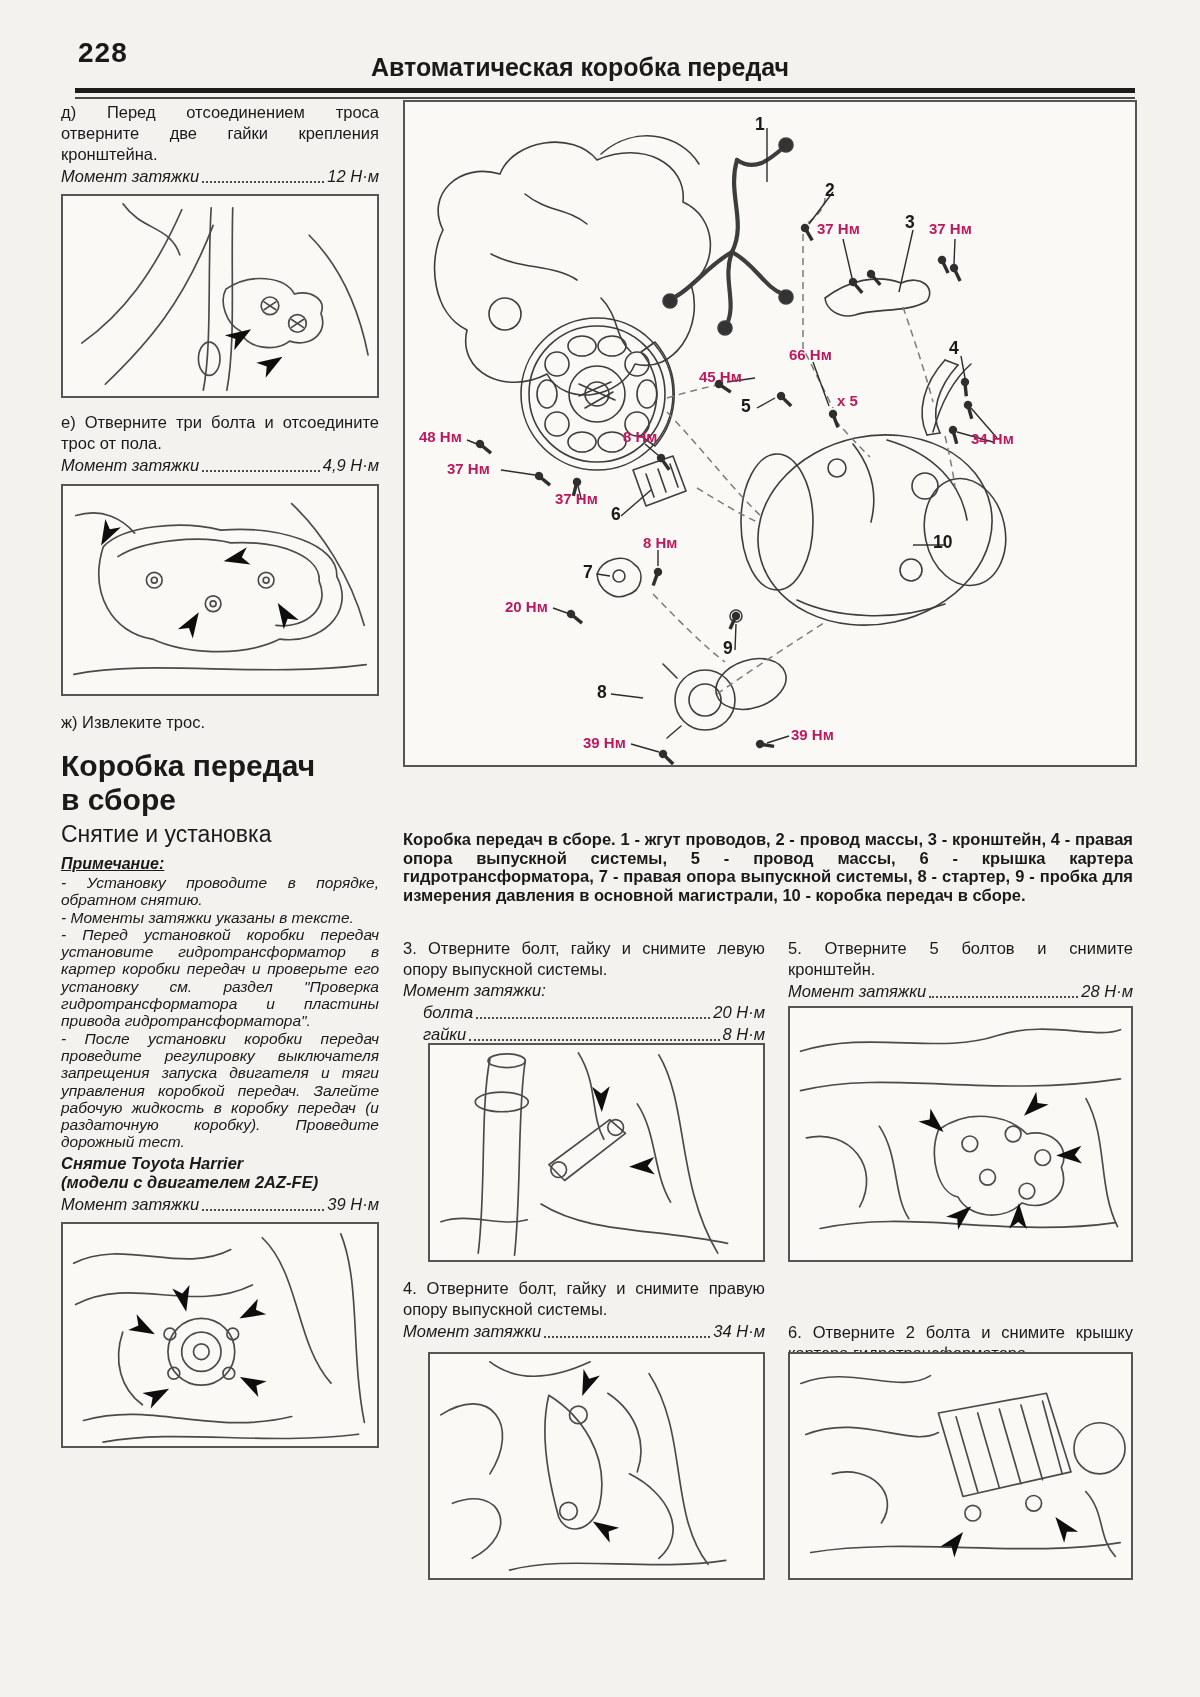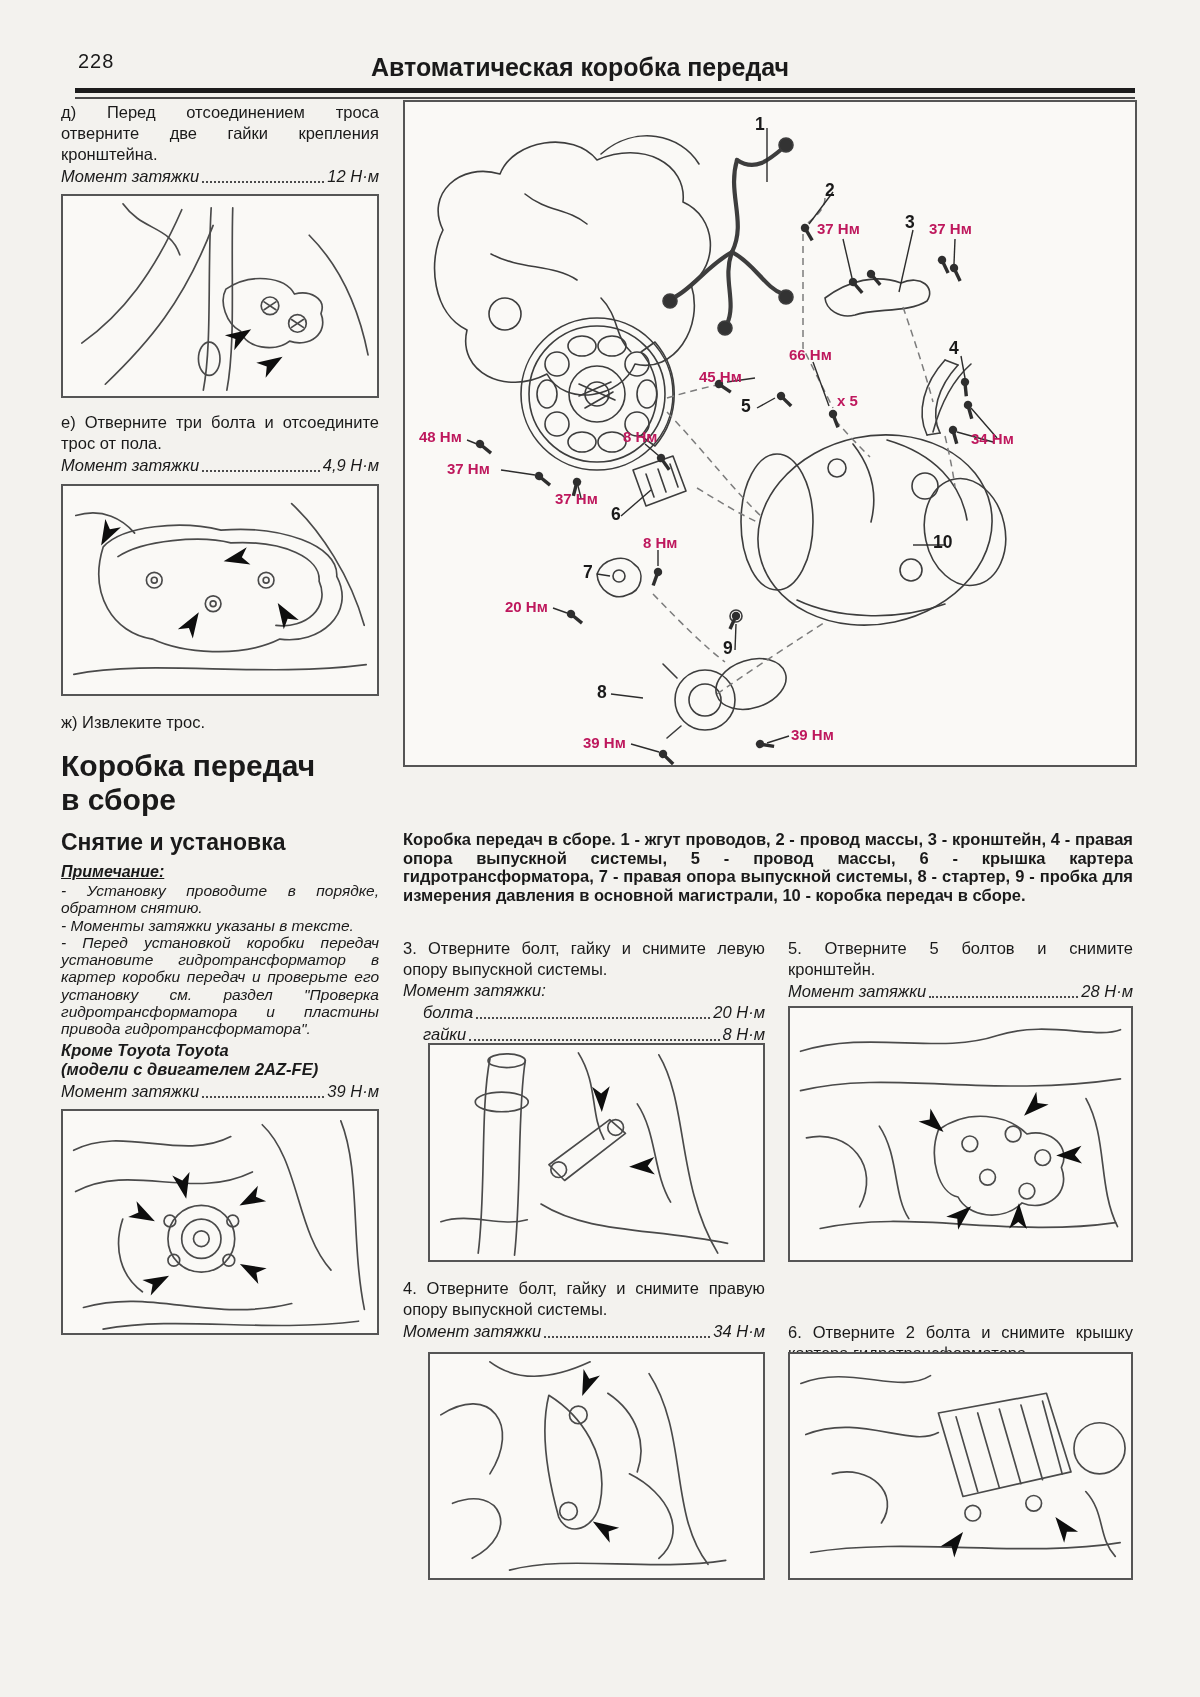--- a/index.html
+++ b/index.html
@@ -3,35 +3,35 @@
 <meta charset="utf-8">
 <style>
   html,body{margin:0;padding:0}
   body{
     width:1200px;height:1697px;position:relative;
     background:#f3f2ee;color:#1a1a1a;
     font-family:"Liberation Sans",sans-serif;
   }
   .abs{position:absolute}
   
-  .pagenum{left:78px;top:50px;font-size:20px;font-weight:normal;letter-spacing:1px}
+  .pagenum{left:78px;top:37px;font-size:28px;font-weight:bold;letter-spacing:1px}
   .ptitle{left:200px;top:53px;width:760px;text-align:center;font-size:25px;font-weight:bold}
   .hrule{left:75px;top:88px;width:1060px;height:4px;border-top:5px solid #1c1c1c;border-bottom:2px solid #4a4a4a}
   
   p{margin:0}
   .body-p{font-size:16.5px;line-height:21px;text-align:justify}
   .tqrow{display:flex;align-items:flex-end;font-style:italic;font-size:16.5px;line-height:22px}
   .tqrow .lead{flex:1;border-bottom:2px dotted #4a4a4a;margin:0 3px 4px 3px}
   .tqrow .tv{white-space:nowrap}
   .pbox{border:2px solid #555;background:#faf9f6;box-sizing:border-box;overflow:hidden}
   .pbox svg{display:block;width:100%;height:100%}
   
   .leftcol{left:61px;top:102px;width:318px}
   .h1{font-size:30px;line-height:34px;font-weight:bold;margin:10px 0 4px}
-  .h2{font-size:23px;line-height:26px;font-weight:bold;margin:12px 0 6px}
+  .h2{font-size:23px;line-height:26px;font-weight:normal;margin:4px 0 6px}
   .notelabel{font-style:italic;font-weight:bold;text-decoration:underline;font-size:16px;line-height:21px}
   .note-p{font-style:italic;font-size:15.5px;line-height:17.3px;text-align:justify}
   .bi{font-weight:bold;font-style:italic;font-size:16.5px;line-height:19.5px}
   .step-p{font-size:16.5px;line-height:19.5px;text-align:justify}
   .ind{padding-left:22px}
   
   .dgbox{left:403px;top:100px;width:730px;height:663px;border:2px solid #555;background:#faf9f6}
   .dgbox svg{position:absolute;left:0;top:0;width:100%;height:100%}
   .dlbl{position:absolute;font-weight:bold;font-size:15px;white-space:nowrap;color:#be185d}
   .dnum{position:absolute;font-weight:bold;font-size:17.5px;color:#1a1a1a}
@@ -121,23 +121,24 @@
     <div>Коробка передач</div>
     <div>в сборе</div>
   </div>
   <div class="h2">Снятие и установка</div>
 
   <div class="notelabel">Примечание:</div>
   <div>
     <p class="note-p">- Установку проводите в порядке, обратном снятию.</p>
     <p class="note-p">- Моменты затяжки указаны в тексте.</p>
     <p class="note-p">- Перед установкой коробки передач установите гидротрансформатор в картер коробки передач и проверьте его установку см. раздел "Проверка гидротрансформатора и пластины привода гидротрансформатора".</p>
-  </div>
-
-  <div class="bi" style="margin-top:3px">Кроме Toyota Toyota</div>
+    <p class="note-p">- После установки коробки передач проведите регулировку выключателя запрещения запуска двигателя и тяги управления коробкой передач. Залейте рабочую жидкость в коробку передач (и раздаточную коробку). Проведите дорожный тест.</p>
+  </div>
+
+  <div class="bi" style="margin-top:3px">Снятие Toyota Harrier</div>
   <div class="bi">(модели с двигателем 2AZ-FE)</div>
 
   <div class="tqrow">
     <span>Момент затяжки</span>
     <span class="lead"></span>
     <span class="tv">39 Н·м</span>
   </div>
 
   <div class="pbox" style="height:226px;margin-top:7px">
     <svg viewBox="0 0 318 226">

